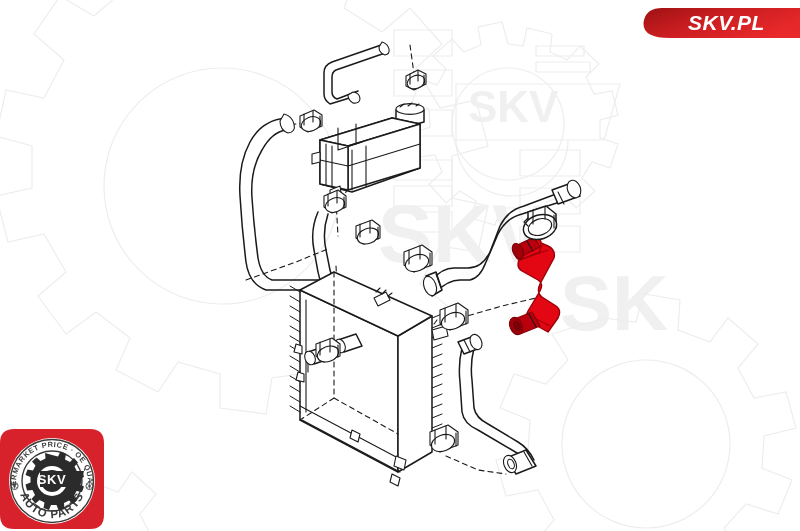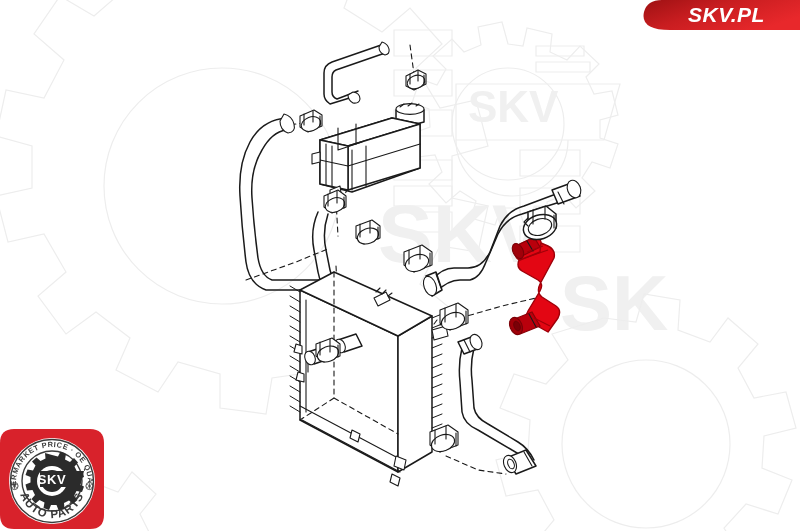--- a/index.html
+++ b/index.html
@@ -21,21 +21,21 @@
   #diagram-svg, #brand-banner-svg, #quality-seal-svg {
     display: block;
   }
   #diagram-layer {
     position: absolute;
     left: 0; top: 0;
     width: 800px; height: 531px;
   }
   #brand-banner {
     position: absolute;
-    right: 0; top: 0;
+    right: 0; top: 8px;
     width: 170px; height: 38px;
   }
   #quality-seal {
     position: absolute;
     left: 0; bottom: 0;
     width: 104px; height: 104px;
   }
   .wm-line { fill: none; stroke: #ededed; stroke-width: 1.2; }
   .wm-text { fill: #f0f0f0; font-family: "Liberation Sans", sans-serif; font-weight: bold; }
   .ln { fill: none; stroke: #1a1a1a; stroke-width: 1.5; stroke-linecap: round; stroke-linejoin: round; }

